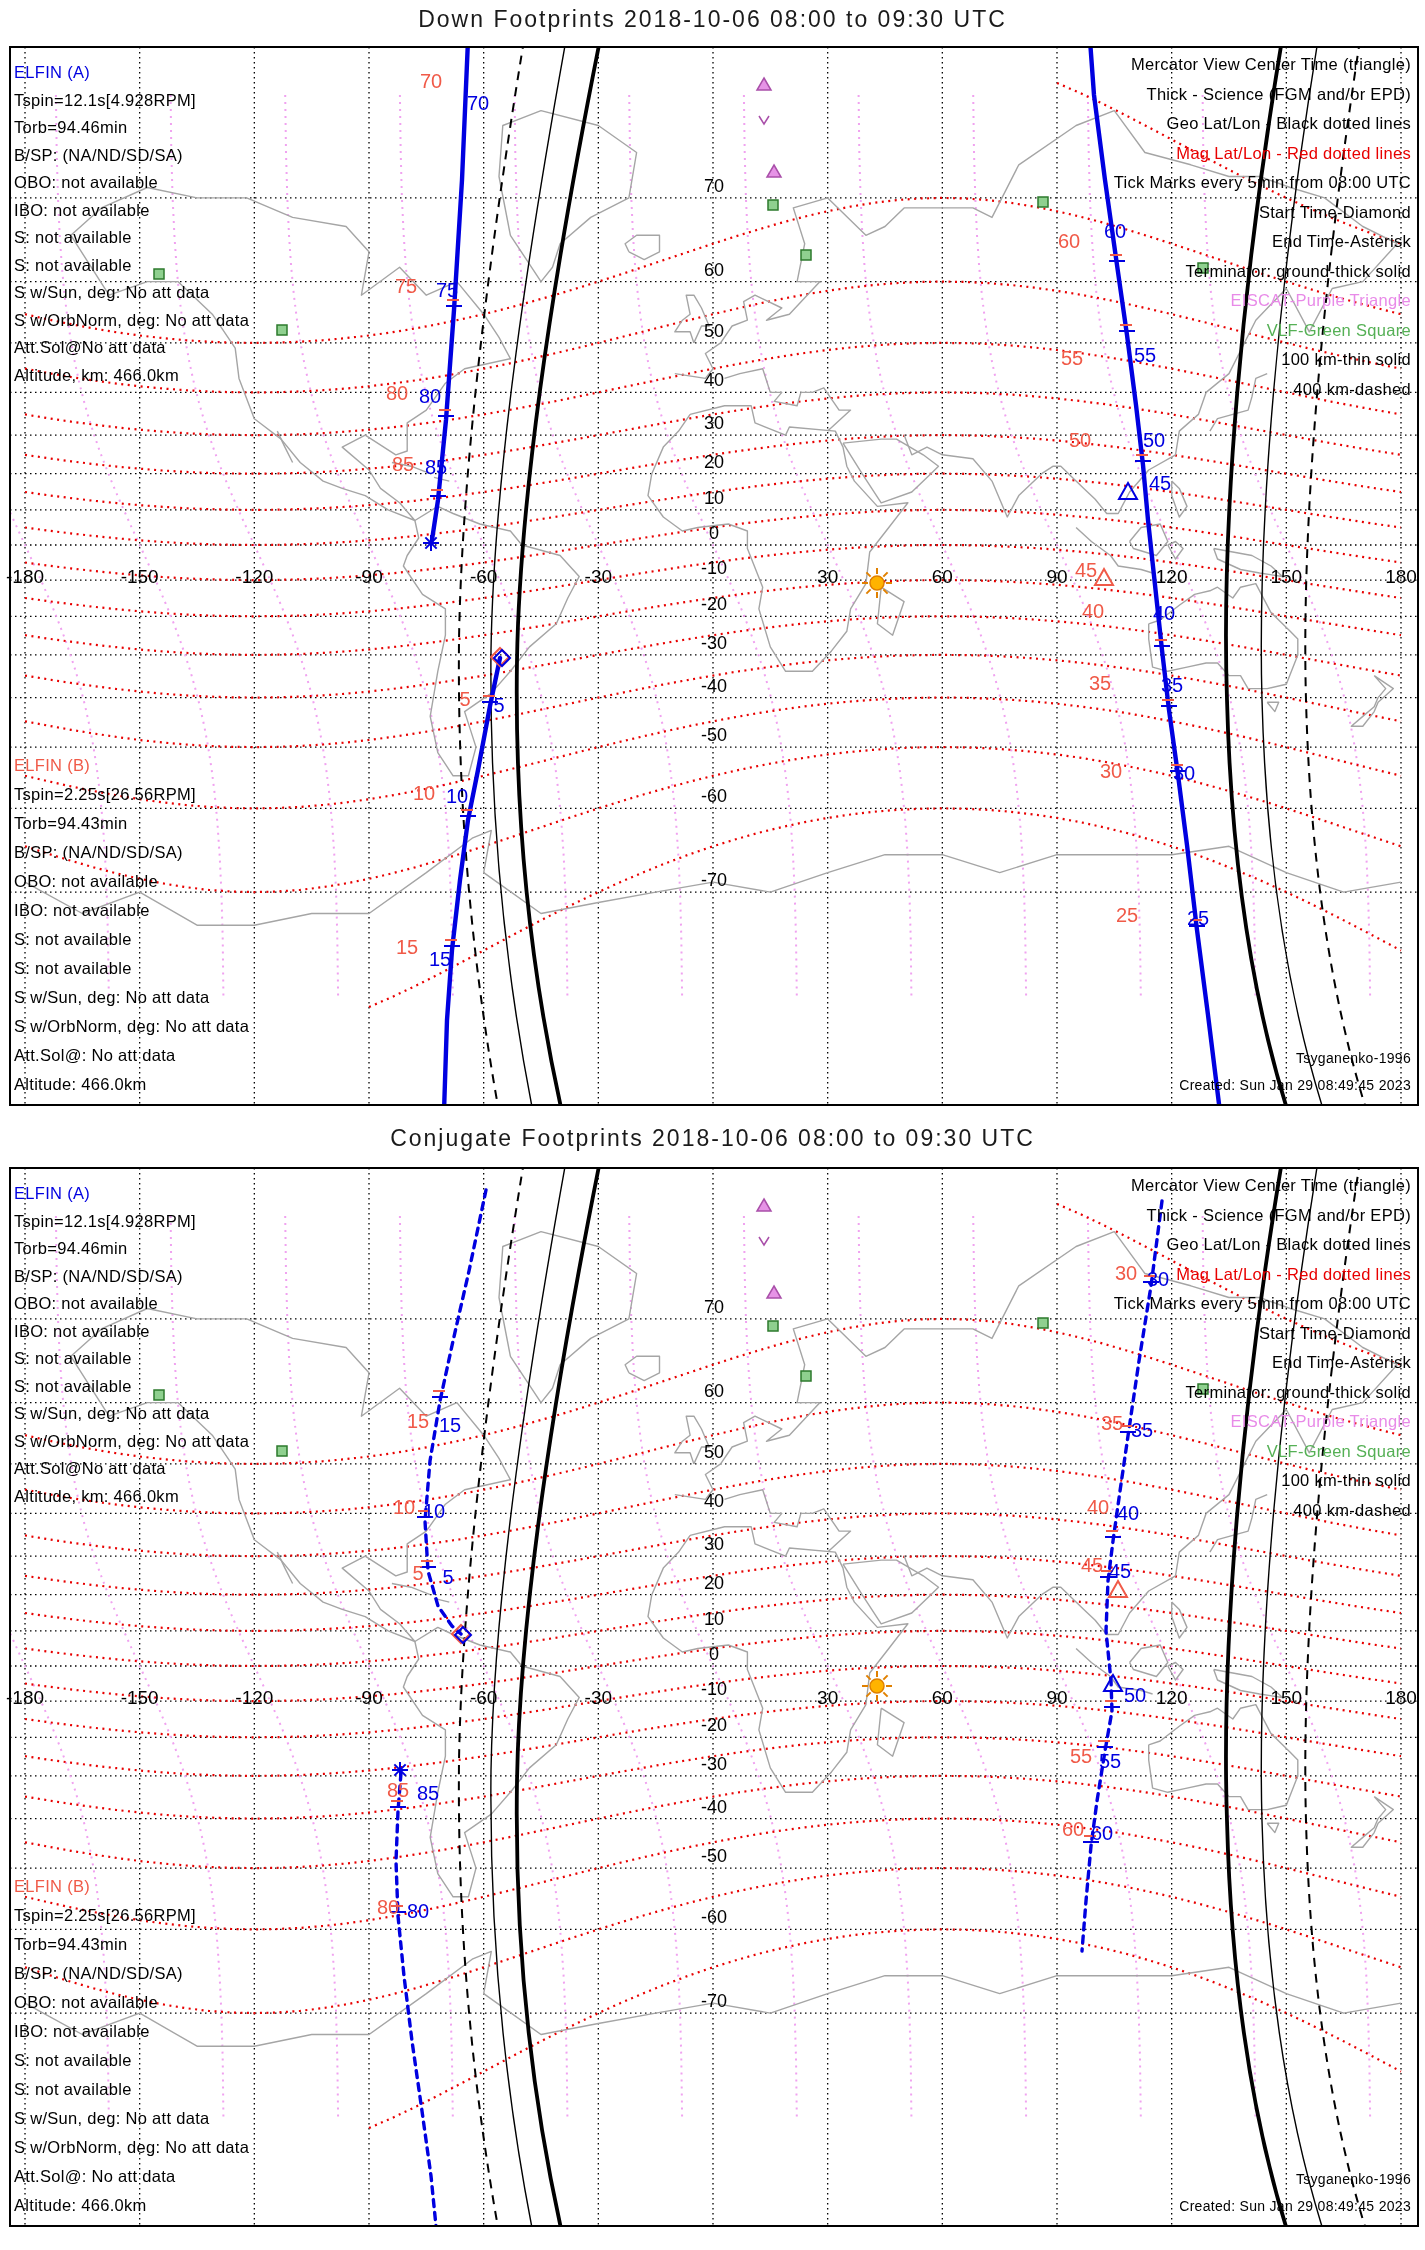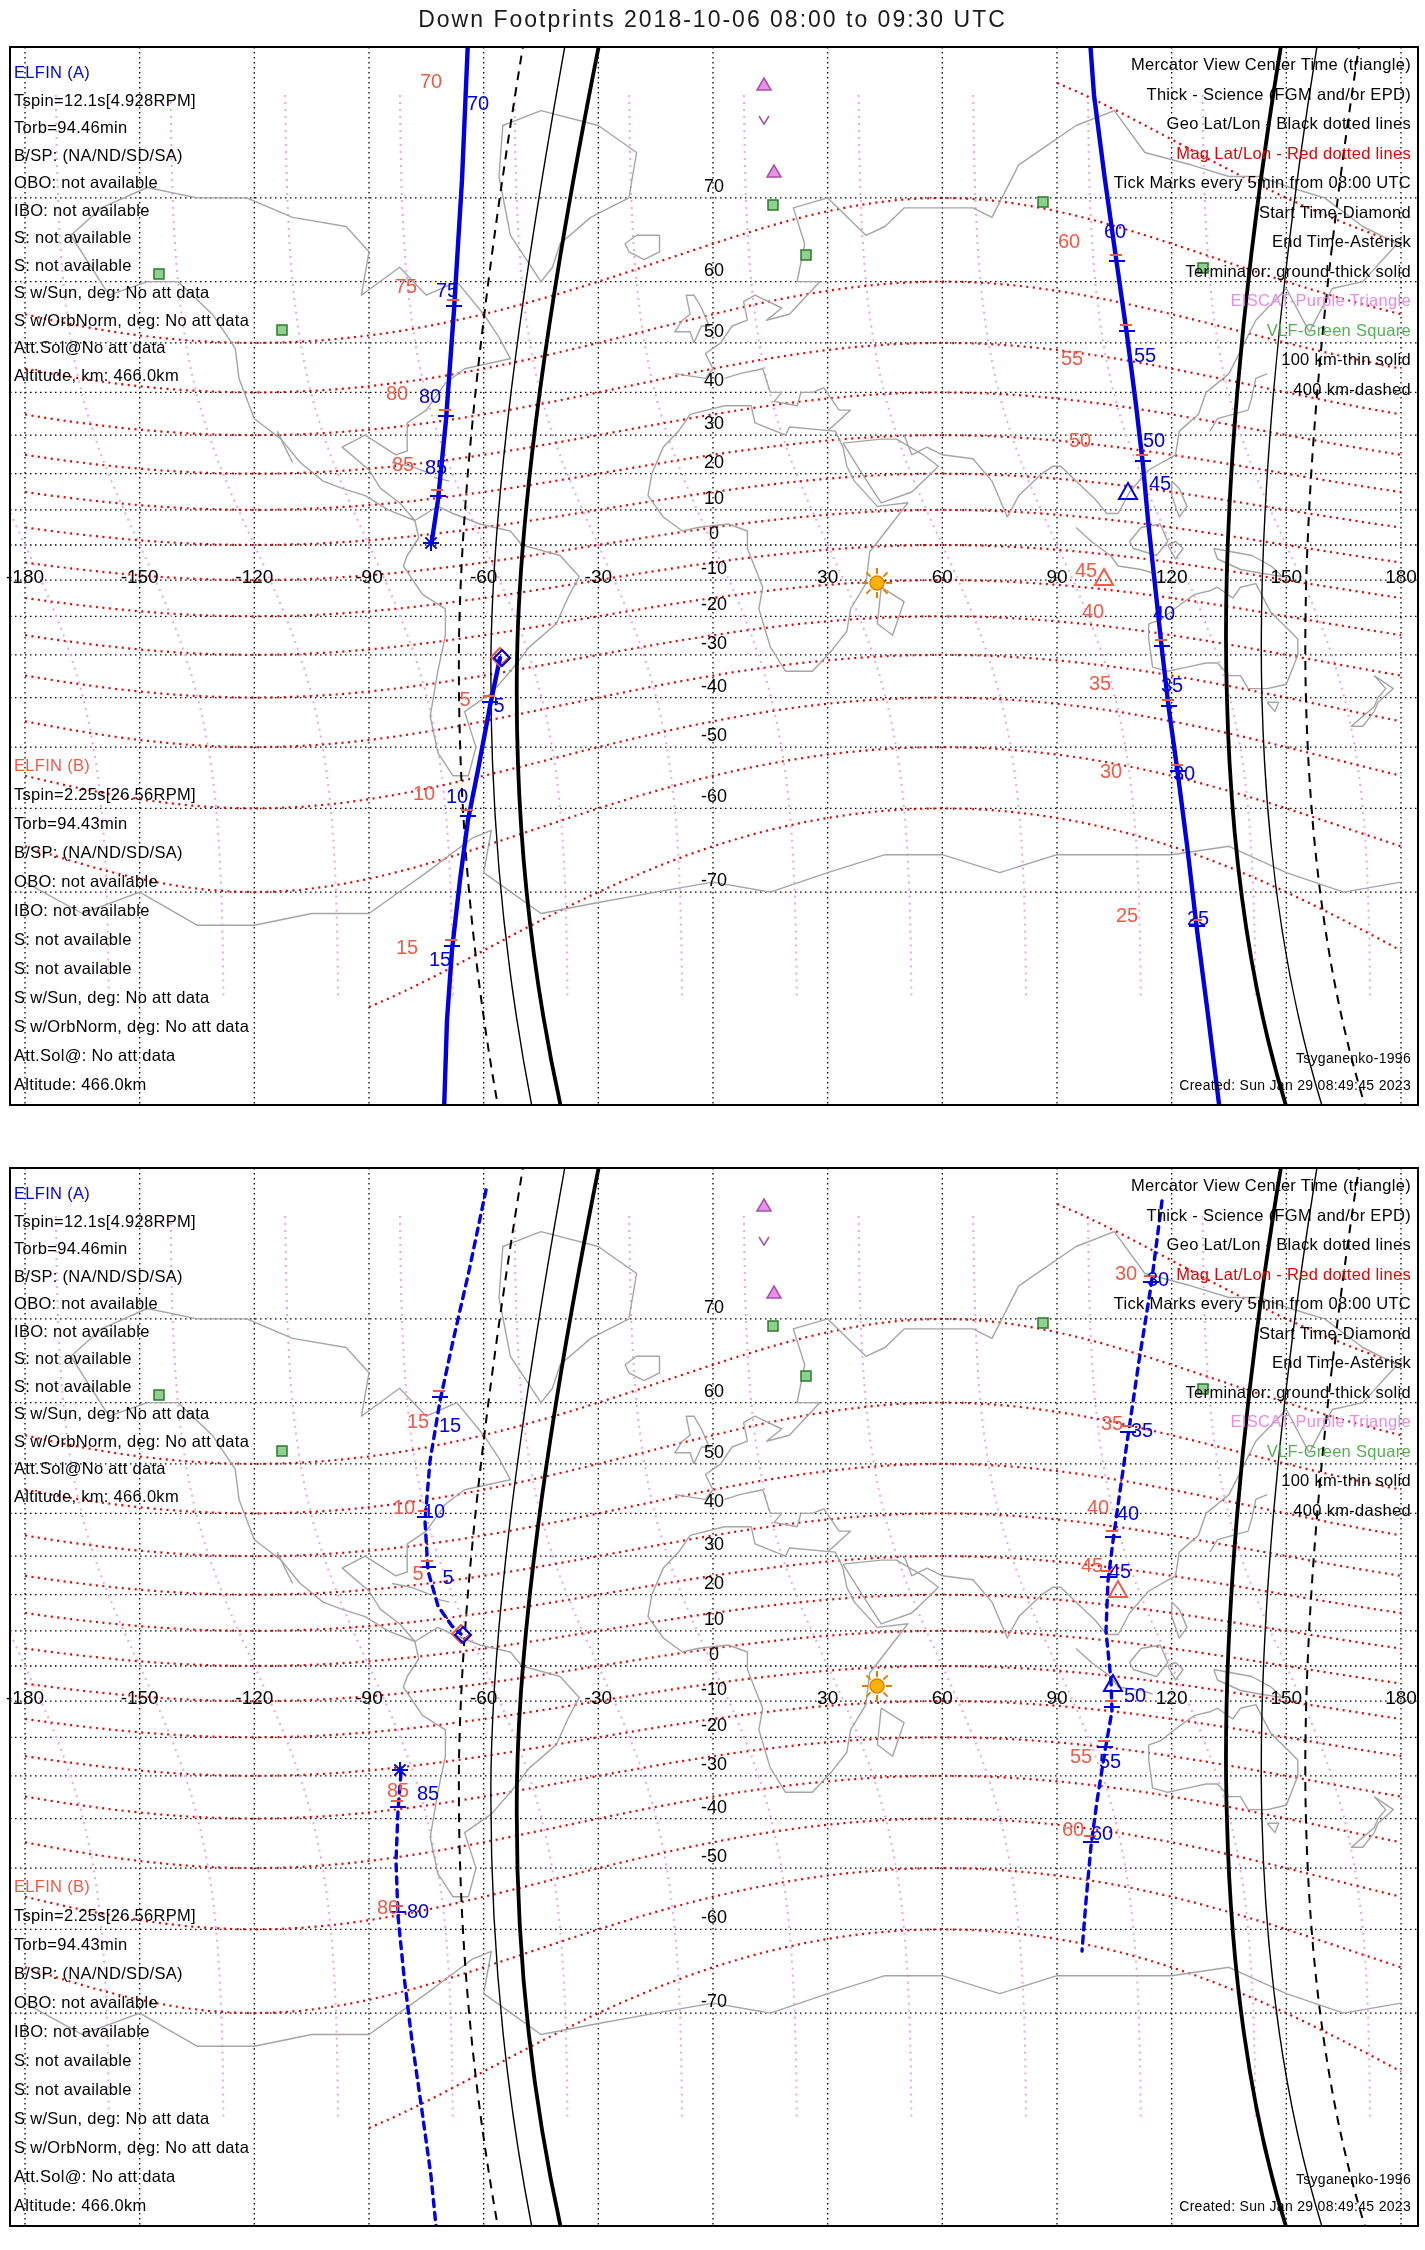--- a/index.html
+++ b/index.html
@@ -11,20 +11,21 @@
   .blk{position:absolute;white-space:pre;font-size:16.5px;letter-spacing:.3px;}
   .blk div{overflow:visible;}
   .legend-blk{text-align:right;margin-left:39px;}
   .credit-blk{text-align:right;font-size:14px;}
 </style>
 </head>
 <body>
 
 <div class="page">
   <div class="title" style="top:6px;">Down Footprints 2018-10-06 08:00 to 09:30 UTC</div>
+  <div class="title" style="top:1125px;">Conjugate Footprints 2018-10-06 08:00 to 09:30 UTC</div>
   <svg id="svg0" class="panel-svg" style="top:0;" width="1425" height="1121" viewBox="0 0 1425 1121">
       <defs>
         <clipPath id="clip0">
           <rect x="10" y="47" width="1408" height="1058"></rect>
         </clipPath>
       </defs>
       <g clip-path="url(#clip0)">
         <line x1="25.00400000000002" y1="47" x2="25.00400000000002" y2="1105" stroke="#000000" stroke-width="1.3" stroke-dasharray="1.5,3.5"></line>
         <line x1="139.66999999999996" y1="47" x2="139.66999999999996" y2="1105" stroke="#000000" stroke-width="1.3" stroke-dasharray="1.5,3.5"></line>
         <line x1="254.336" y1="47" x2="254.336" y2="1105" stroke="#000000" stroke-width="1.3" stroke-dasharray="1.5,3.5"></line>

